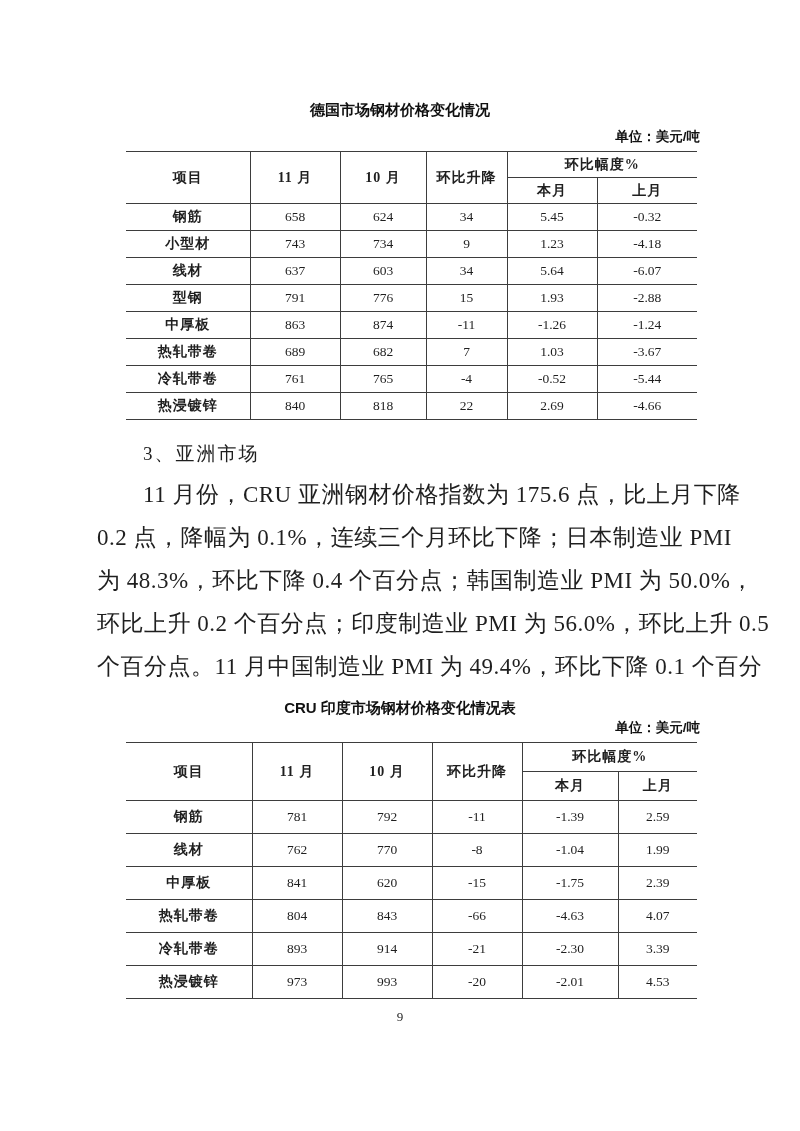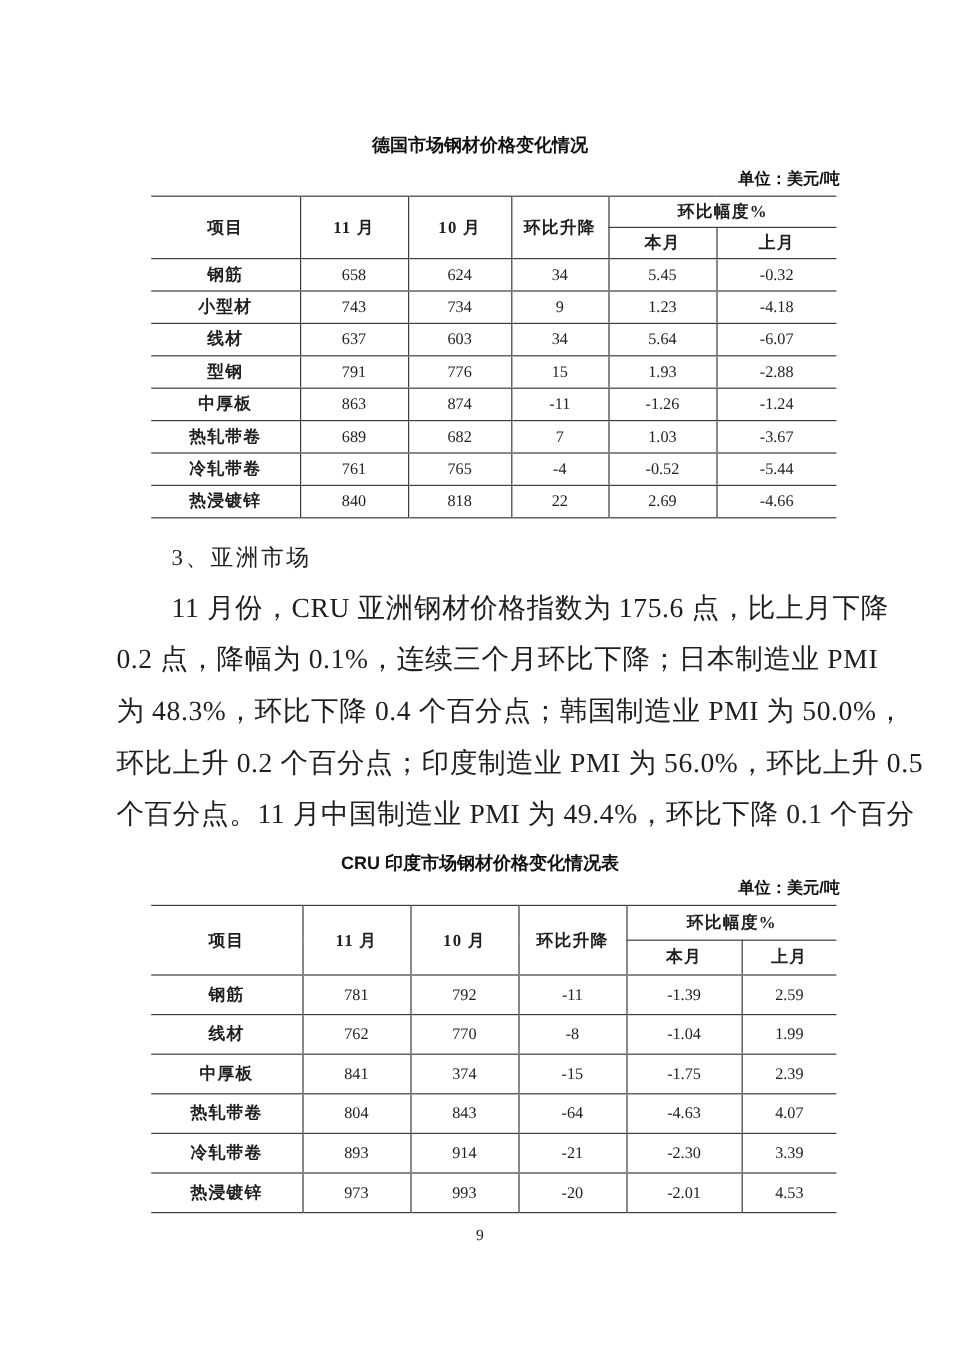--- a/index.html
+++ b/index.html
@@ -1,19 +1,19 @@
 <!DOCTYPE html>
 <html><head>
 <meta charset="utf-8">
 <style>
   * { margin: 0; padding: 0; box-sizing: border-box; }
   html, body { width: 800px; height: 1131px; background: #ffffff; overflow: hidden; }
   body { font-family: "Liberation Serif", "DejaVu Serif", serif; color: #1f1f1f; }
 
-  .content { width: 606px; margin: 16px auto; padding-top: 97px; }
+  .content { width: 606px; margin: 4px auto; padding-top: 97px; }
 
   .tbl-title {
     text-align: center;
     font-family: "Liberation Sans", "DejaVu Sans", sans-serif;
     font-weight: bold;
     font-size: 15px;
     line-height: 18px;
     color: #111;
   }
   .unit-line {
@@ -231,30 +231,30 @@
           <td class="item">线材</td>
           <td class="vl">762</td>
           <td class="vl">770</td>
           <td class="vl">-8</td>
           <td class="vl">-1.04</td>
           <td class="vl">1.99</td>
         </tr>
         <tr>
           <td class="item">中厚板</td>
           <td class="vl">841</td>
-          <td class="vl">374</td>
+          <td class="vl">620</td>
           <td class="vl">-15</td>
           <td class="vl">-1.75</td>
           <td class="vl">2.39</td>
         </tr>
         <tr>
           <td class="item">热轧带卷</td>
           <td class="vl">804</td>
           <td class="vl">843</td>
-          <td class="vl">-64</td>
+          <td class="vl">-66</td>
           <td class="vl">-4.63</td>
           <td class="vl">4.07</td>
         </tr>
         <tr>
           <td class="item">冷轧带卷</td>
           <td class="vl">893</td>
           <td class="vl">914</td>
           <td class="vl">-21</td>
           <td class="vl">-2.30</td>
           <td class="vl">3.39</td>

